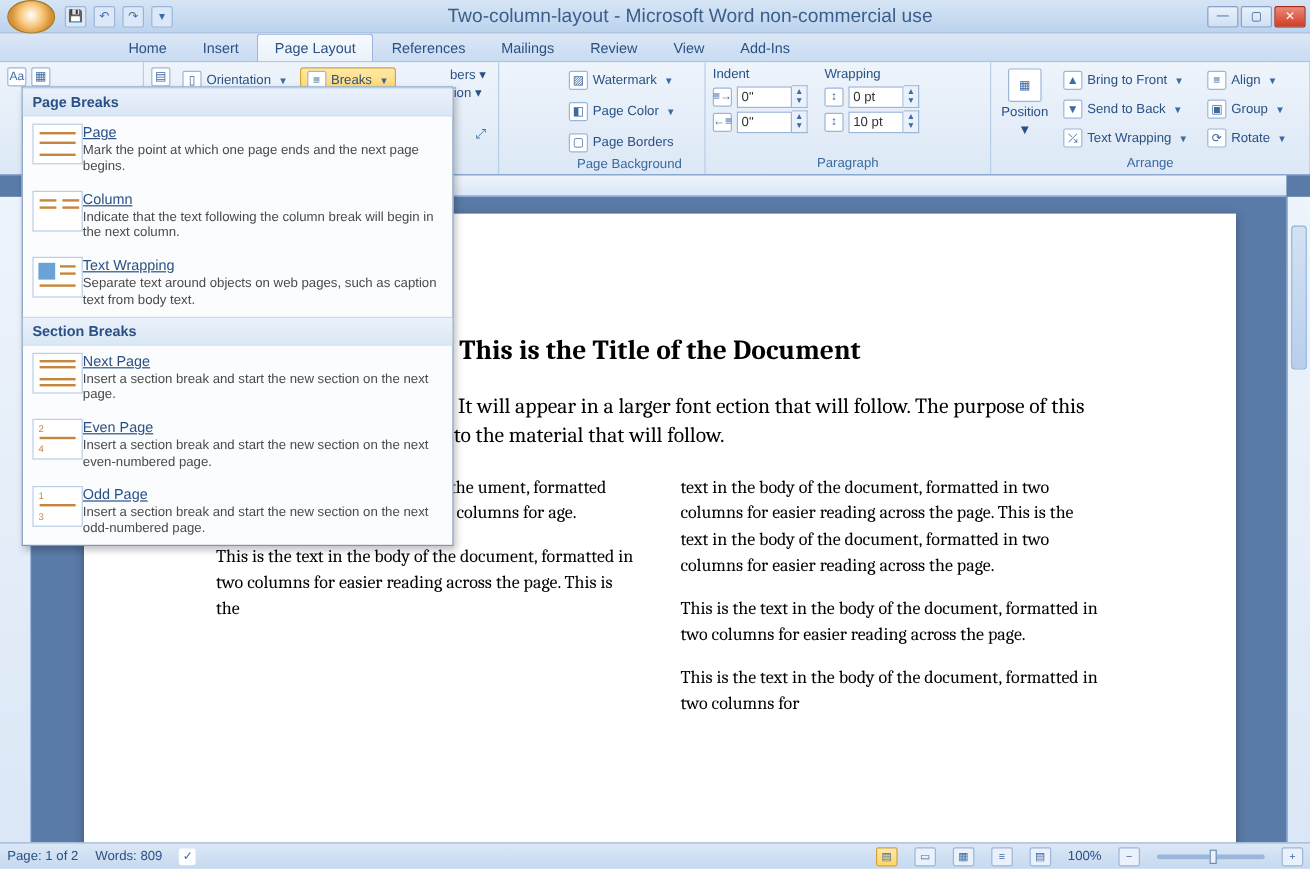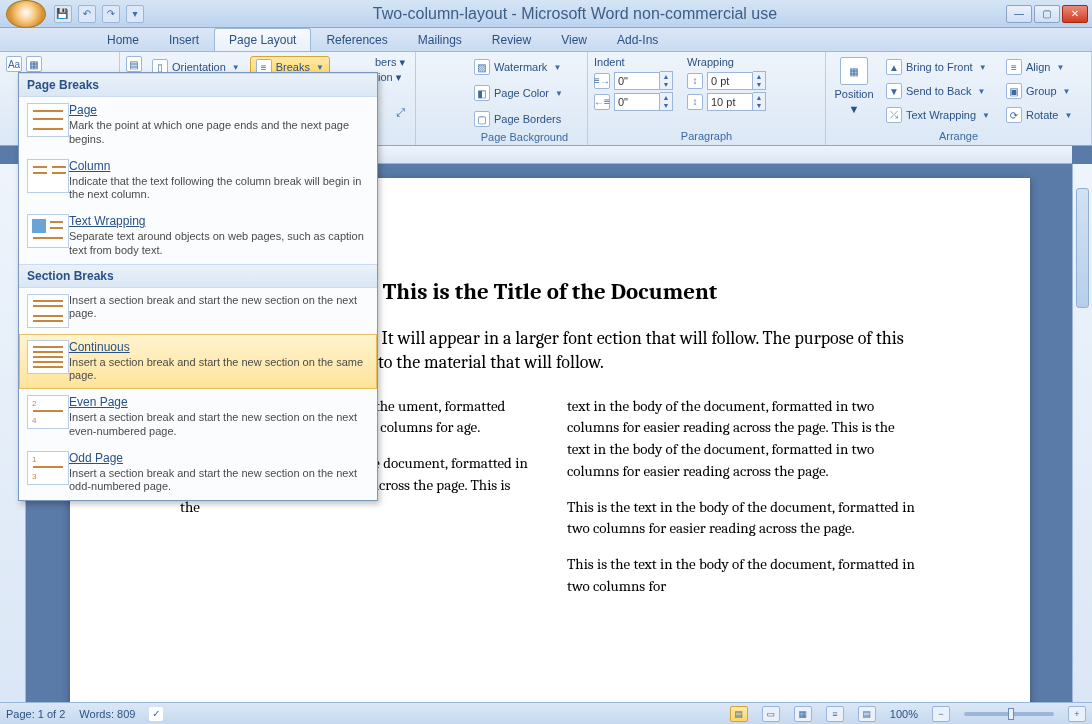--- a/index.html
+++ b/index.html
@@ -311,34 +311,22 @@
   <div class="menu-hdr">Section Breaks</div>
 
   <div class="menu-item">
     <div class="menu-thumb">
         <div class="ln" style="top:5px;"></div>
         <div class="ln" style="top:10px;"></div>
         <div class="ln" style="top:20px;"></div>
         <div class="ln" style="top:25px;"></div>
       </div>
     <div class="menu-text">
+        <div class="mt-title">Next Page</div>
         <div class="mt-desc">Insert a section break and start the new section on the next page.</div>
-      </div>
-  </div>
-  <div class="menu-item hover">
-    <div class="menu-thumb">
-        <div class="ln" style="top:5px;"></div>
-        <div class="ln" style="top:10px;"></div>
-        <div class="ln" style="top:15px;"></div>
-        <div class="ln" style="top:20px;"></div>
-        <div class="ln" style="top:25px;"></div>
-      </div>
-    <div class="menu-text">
-        <div class="mt-title">Continuous</div>
-        <div class="mt-desc">Insert a section break and start the new section on the same page.</div>
       </div>
   </div>
   <div class="menu-item">
     <div class="menu-thumb">
         <div style="position:absolute;left:4px;top:3px;font-size:8px;color:#c7863e;">2</div>
         <div class="ln" style="top:14px;"></div>
         <div style="position:absolute;left:4px;top:20px;font-size:8px;color:#c7863e;">4</div>
       </div>
     <div class="menu-text">
         <div class="mt-title">Even Page</div>

